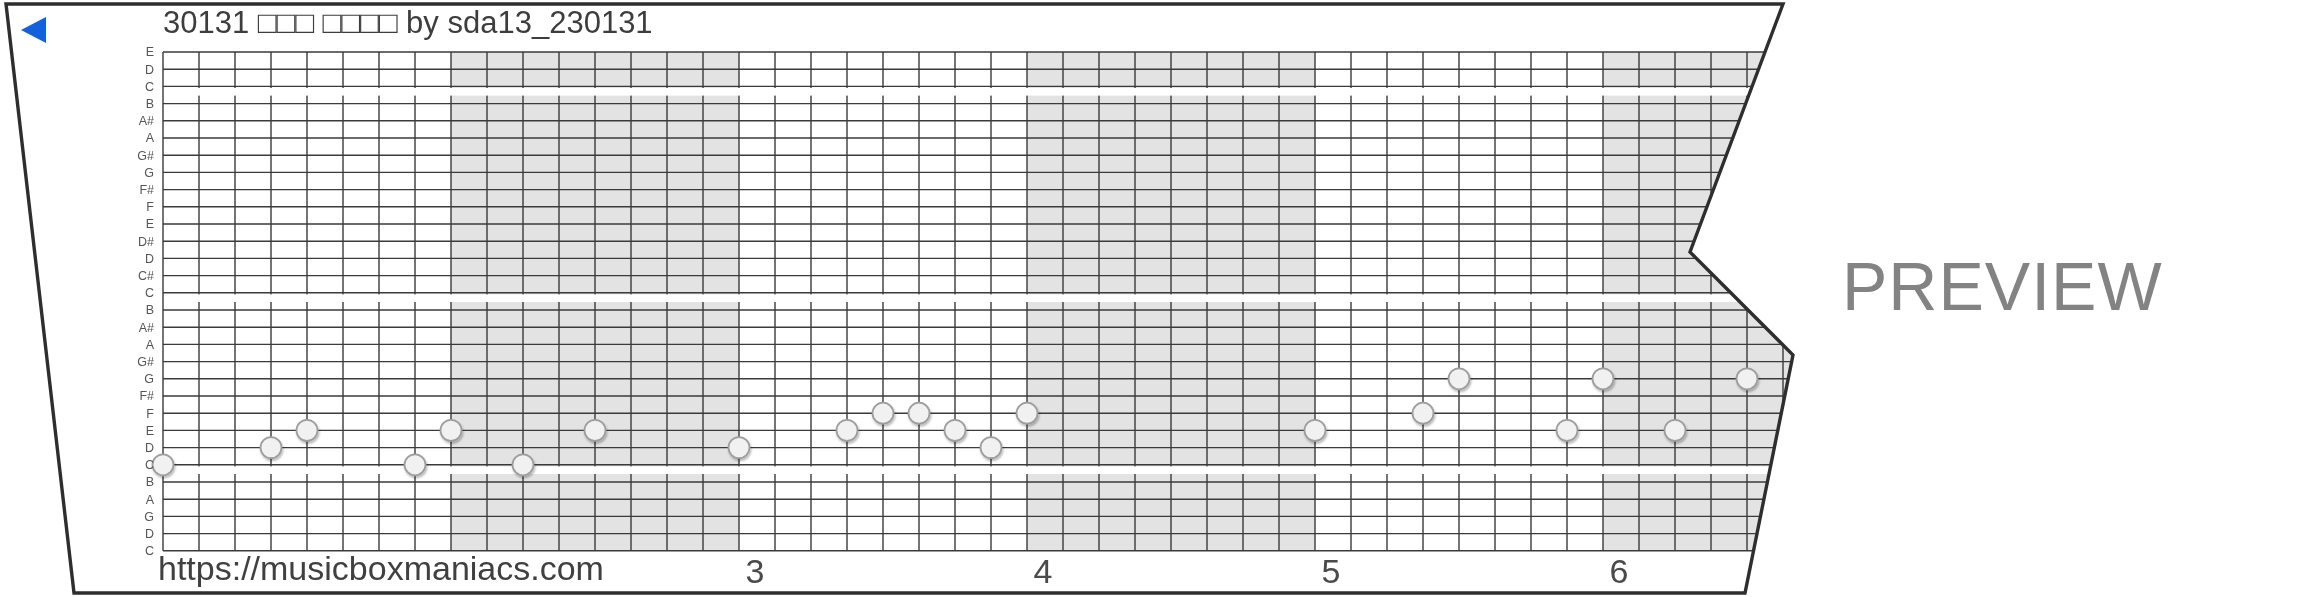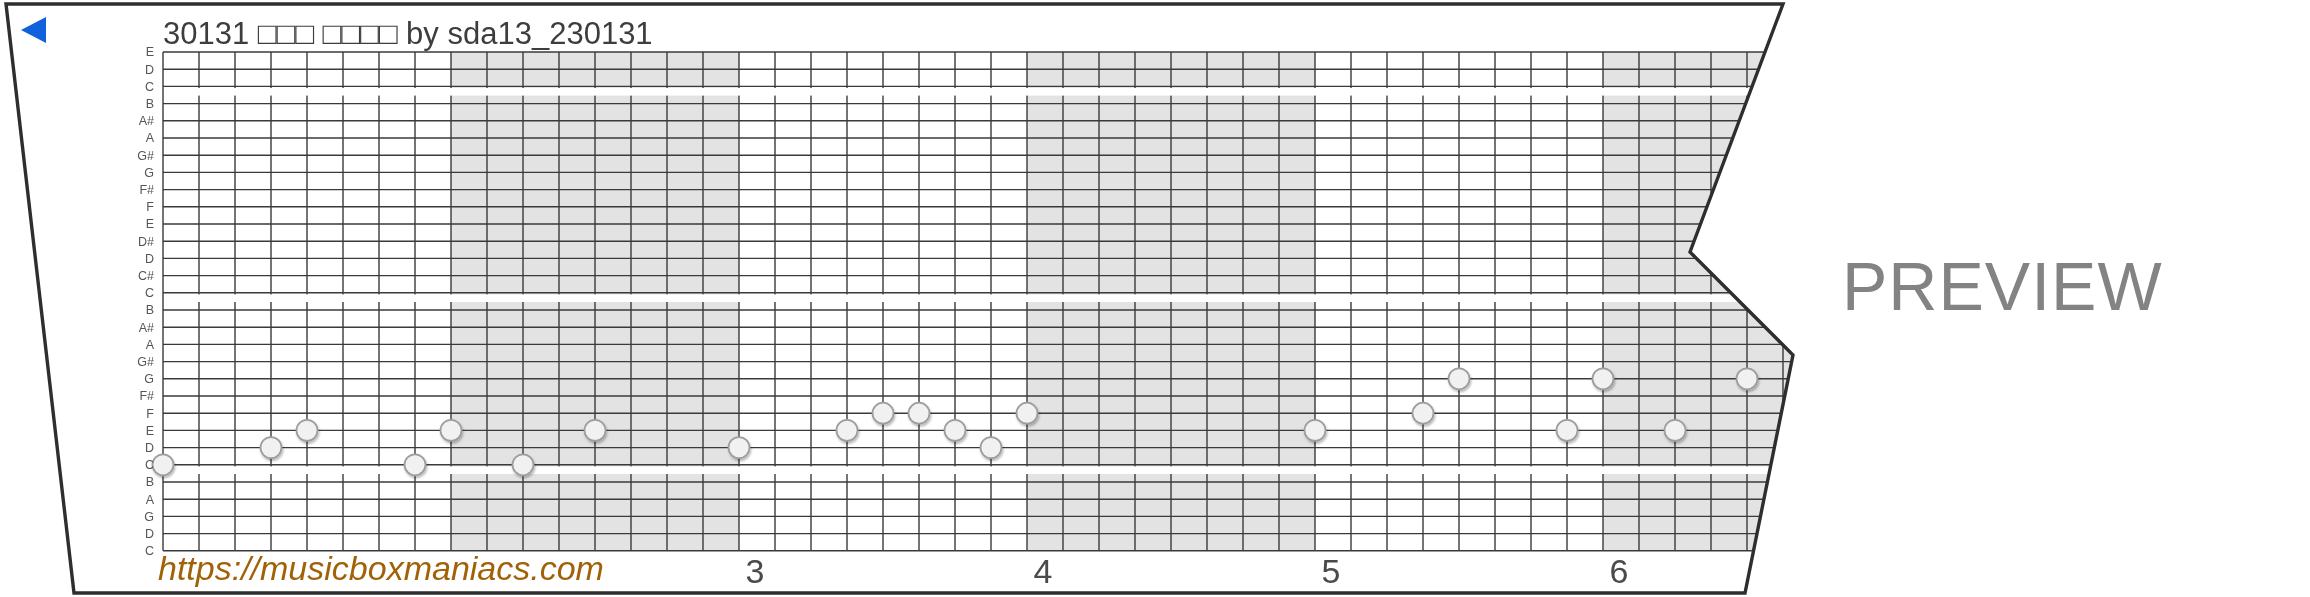--- a/index.html
+++ b/index.html
@@ -1,21 +1,21 @@
 <!DOCTYPE html>
 <html><head>
 <meta charset="utf-8">
 <style>
   html,body{margin:0;padding:0;background:#ffffff;}
   .stage{position:relative;width:2310px;height:597px;background:#ffffff;overflow:hidden;
          font-family:"Liberation Sans",sans-serif;}
   .stage svg{position:absolute;left:0;top:0;}
-  .title{position:absolute;left:163px;top:17px;font-size:31px;line-height:1.1;color:#3d3d3d;white-space:nowrap;}
+  .title{position:absolute;left:163px;top:6px;font-size:31px;line-height:1.1;color:#3d3d3d;white-space:nowrap;}
   .play-wrap{position:absolute;left:0;top:0;width:60px;height:60px;}
-  .url{position:absolute;left:158px;top:551px;font-size:34px;line-height:1;color:#a16207;white-space:nowrap;font-style:italic;}
+  .url{position:absolute;left:158px;top:551px;font-size:34px;line-height:1;color:#404040;white-space:nowrap;}
   .watermark{position:absolute;left:1842px;top:252px;font-size:68px;line-height:1;letter-spacing:1px;
              color:#838383;white-space:nowrap;}
 </style>
 </head>
 <body>
 
 <div class="stage">
 
   <svg id="strip-svg" width="2310" height="597" viewBox="0 0 2310 597">
       <defs>

